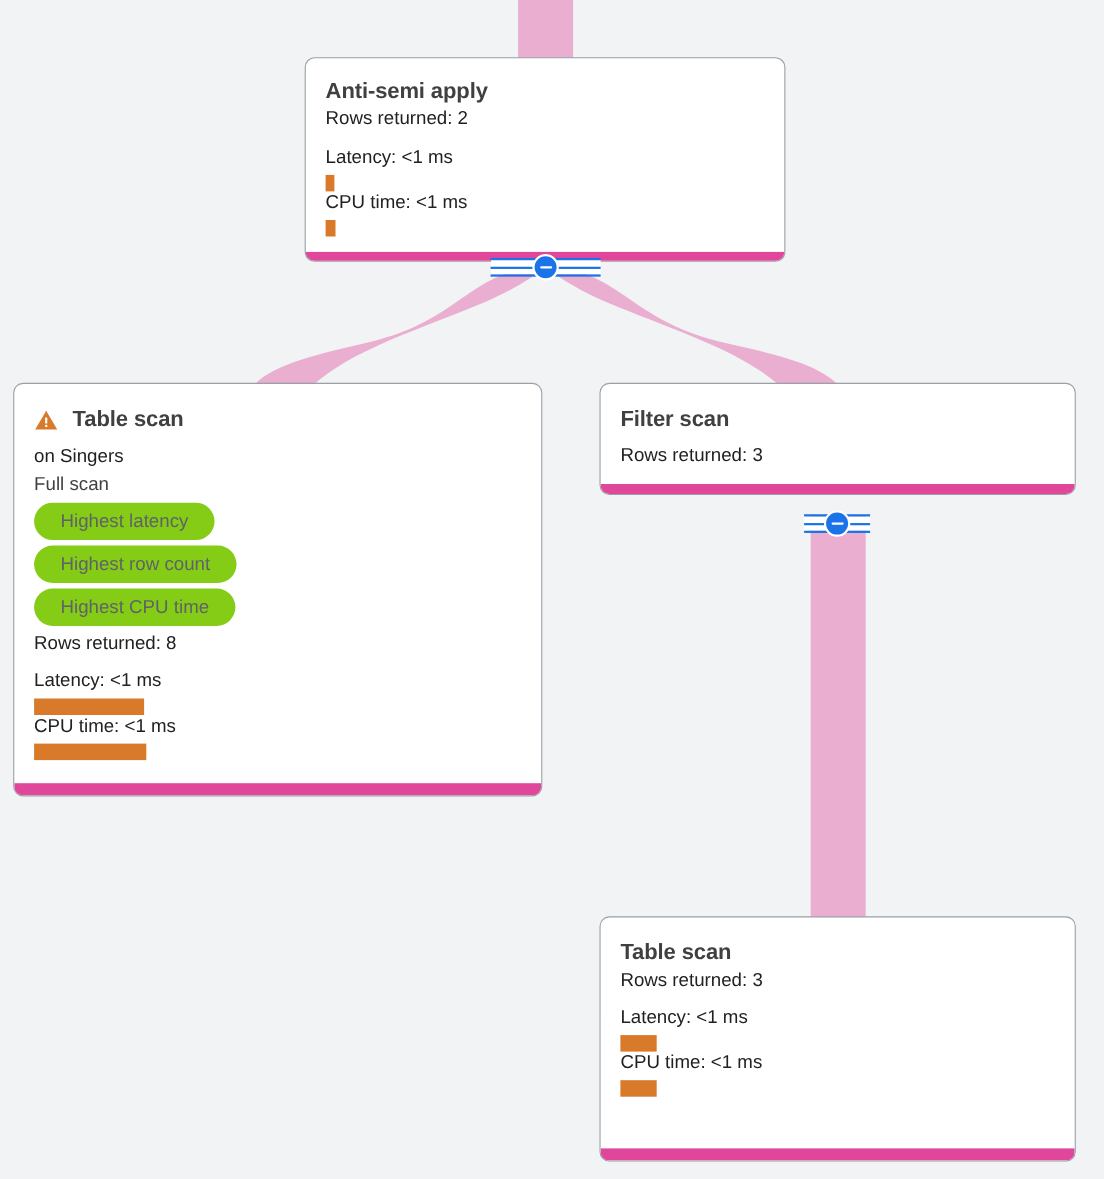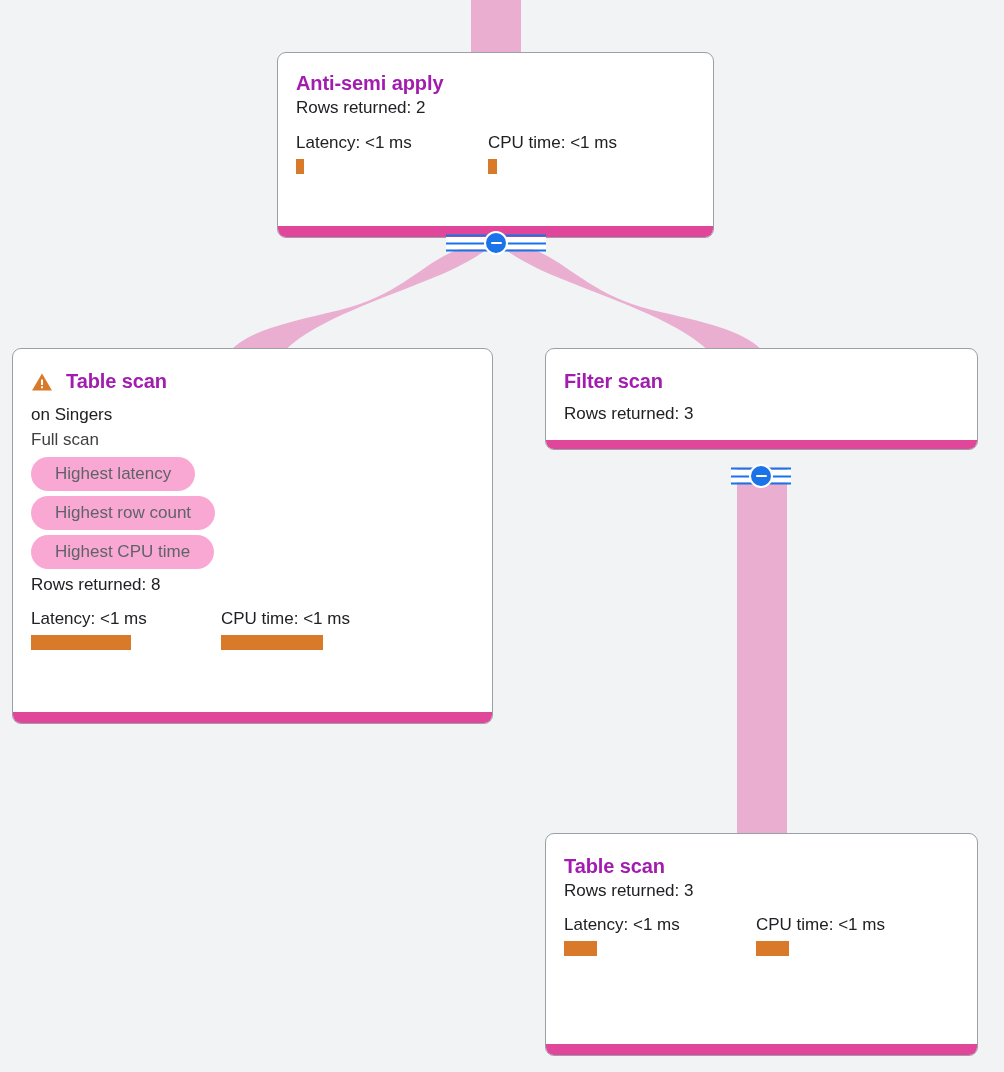--- a/index.html
+++ b/index.html
@@ -63,21 +63,21 @@
   .warn-icon {
     flex: 0 0 auto;
     margin-top: 3px;
     width: 22px;
     height: 20px;
     display: block;
   }
   .node-title {
     font-size: 20px;
     font-weight: bold;
-    color: #a21caf;
+    color: #404040;
     line-height: 24px;
     letter-spacing: -0.1px;
   }
   .node-sub,
   .node-rows {
     font-size: 17px;
     color: #202124;
     line-height: 25px;
   }
   .node-scan {
@@ -89,31 +89,32 @@
   }
 
   .chips {
     margin: 5px 0 3px 0;
     display: flex;
     flex-direction: column;
     align-items: flex-start;
     gap: 5px;
   }
   .chip {
-    background: #f9a8d4;
+    background: #84cc16;
     color: #5f6368;
     font-size: 17px;
     line-height: 20px;
     border-radius: 20px;
     padding: 7px 24px;
   }
 
   .metrics {
     margin-top: 12px;
     display: flex;
+    flex-direction: column;
   }
   .metric-label {
     font-size: 17px;
     color: #202124;
     line-height: 20px;
     white-space: nowrap;
   }
   .metric-bar {
     margin-top: 6px;
     height: 15px;

